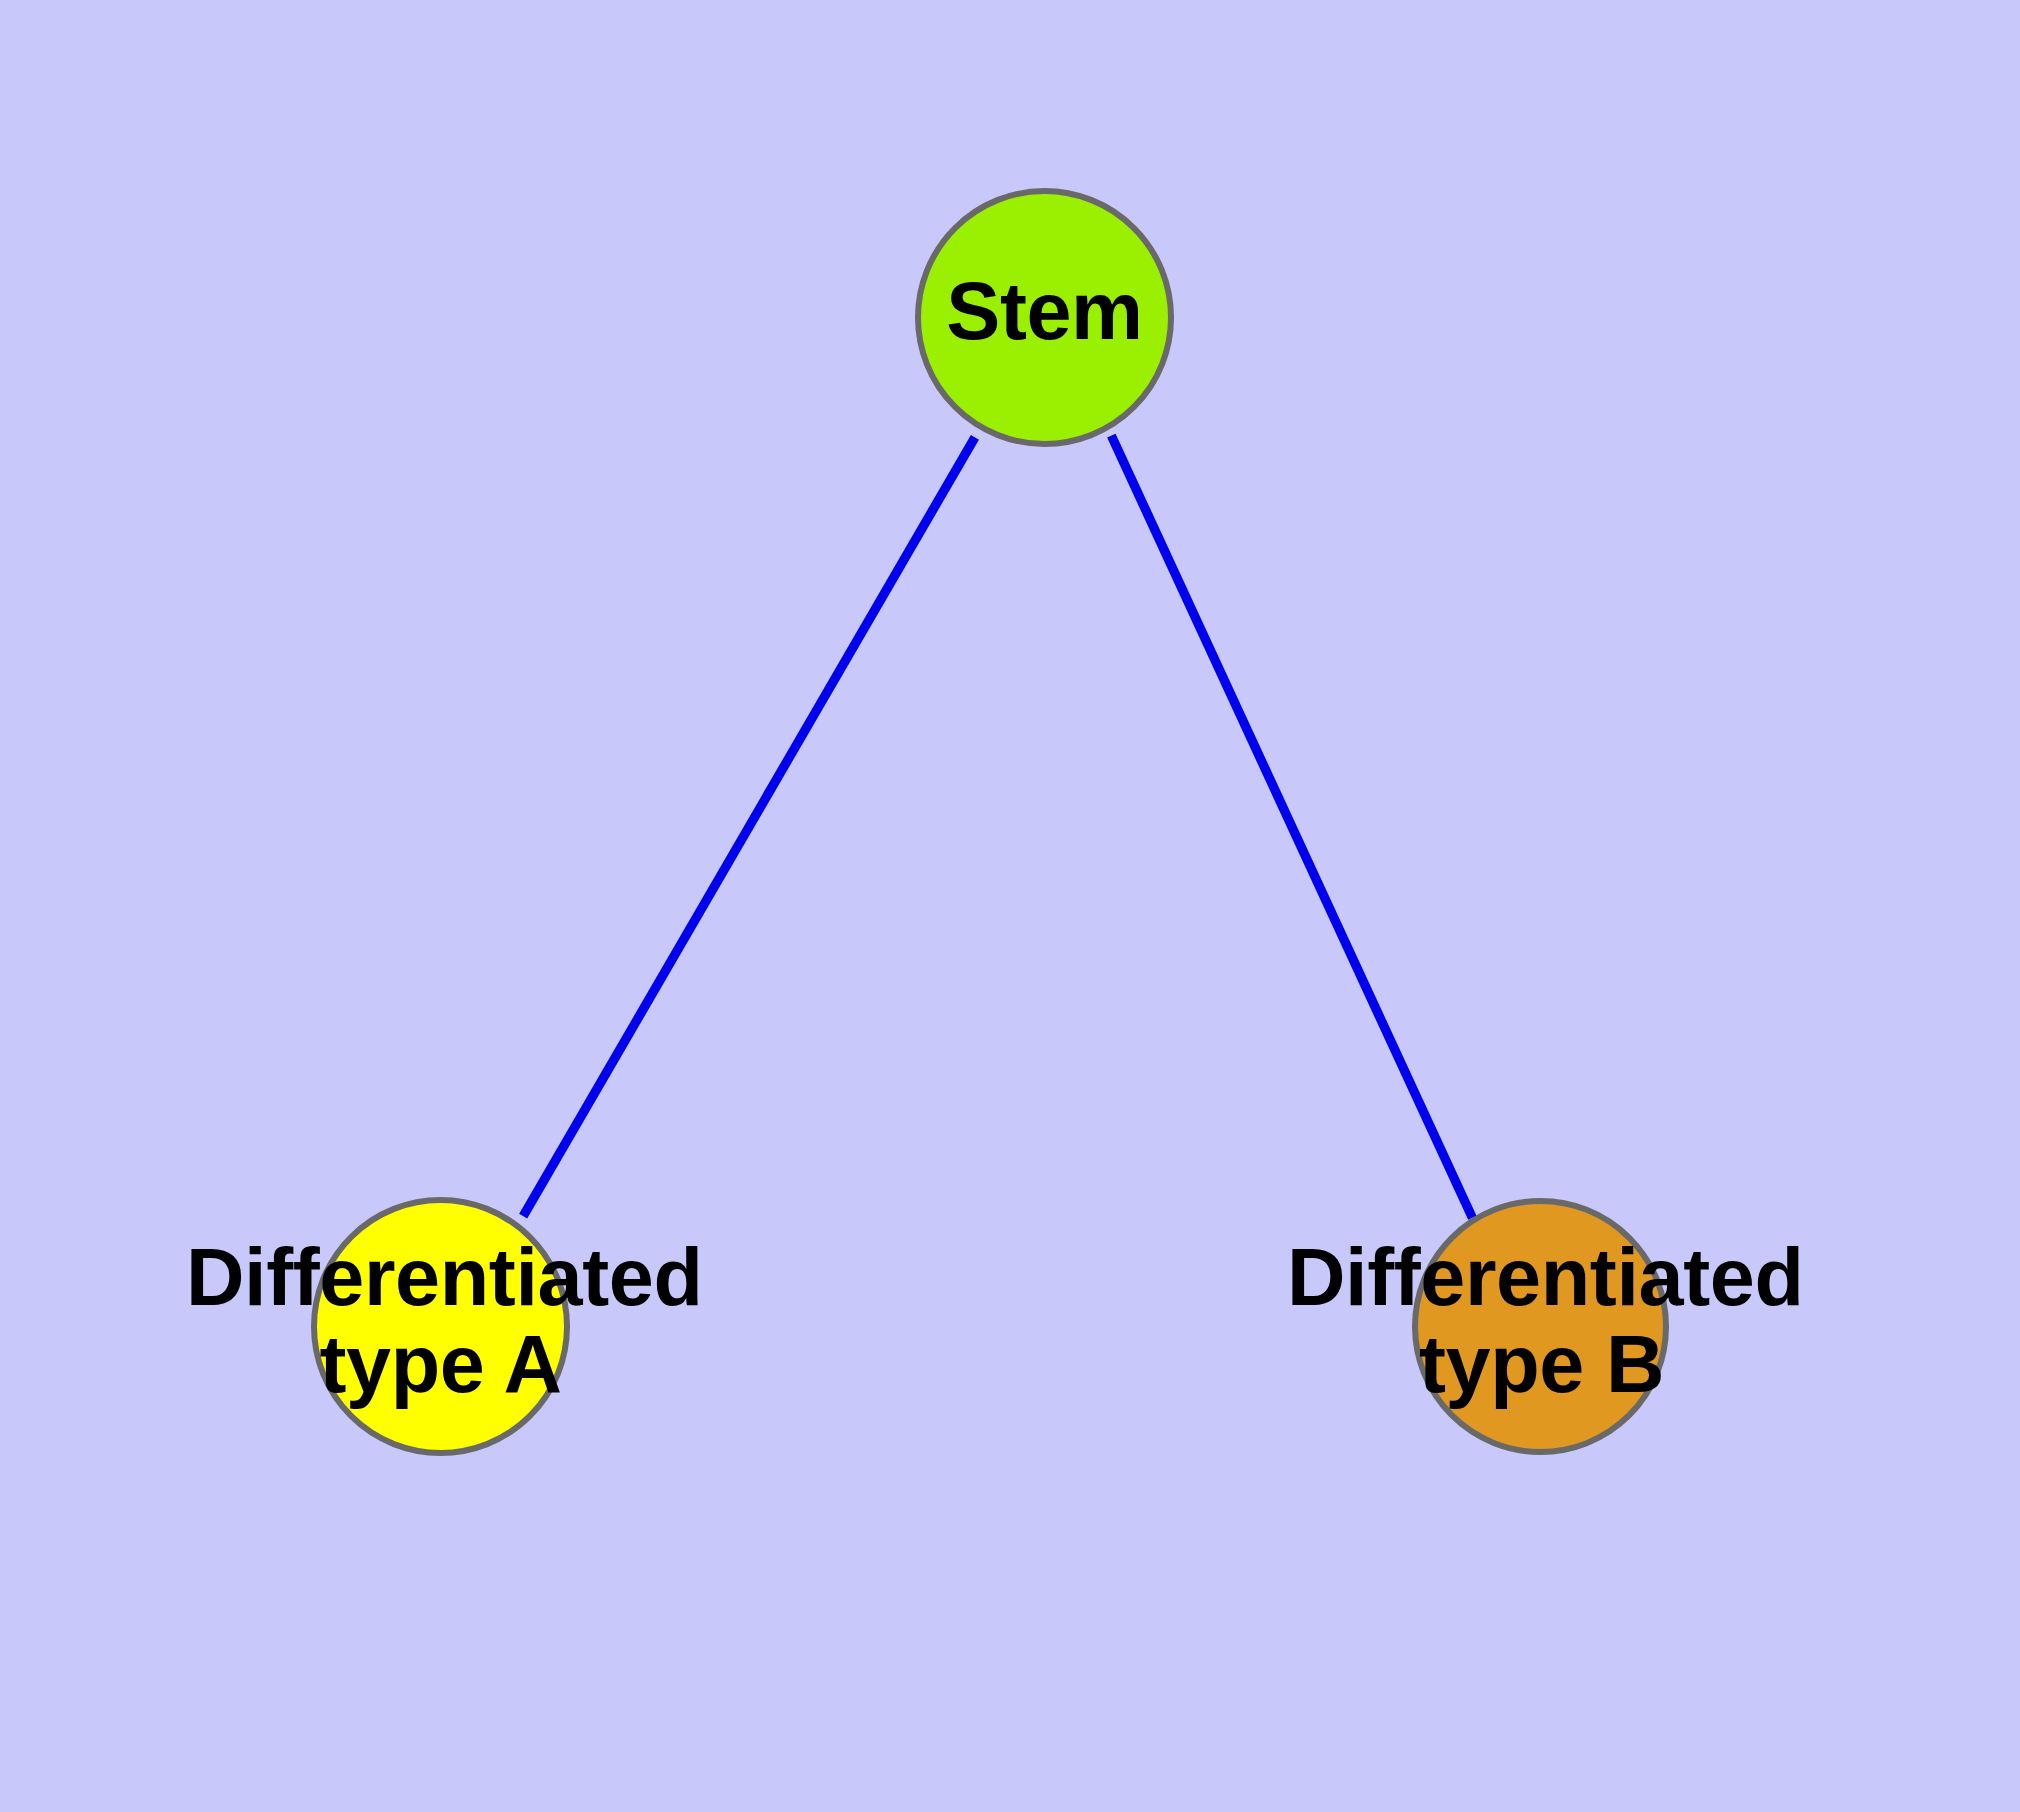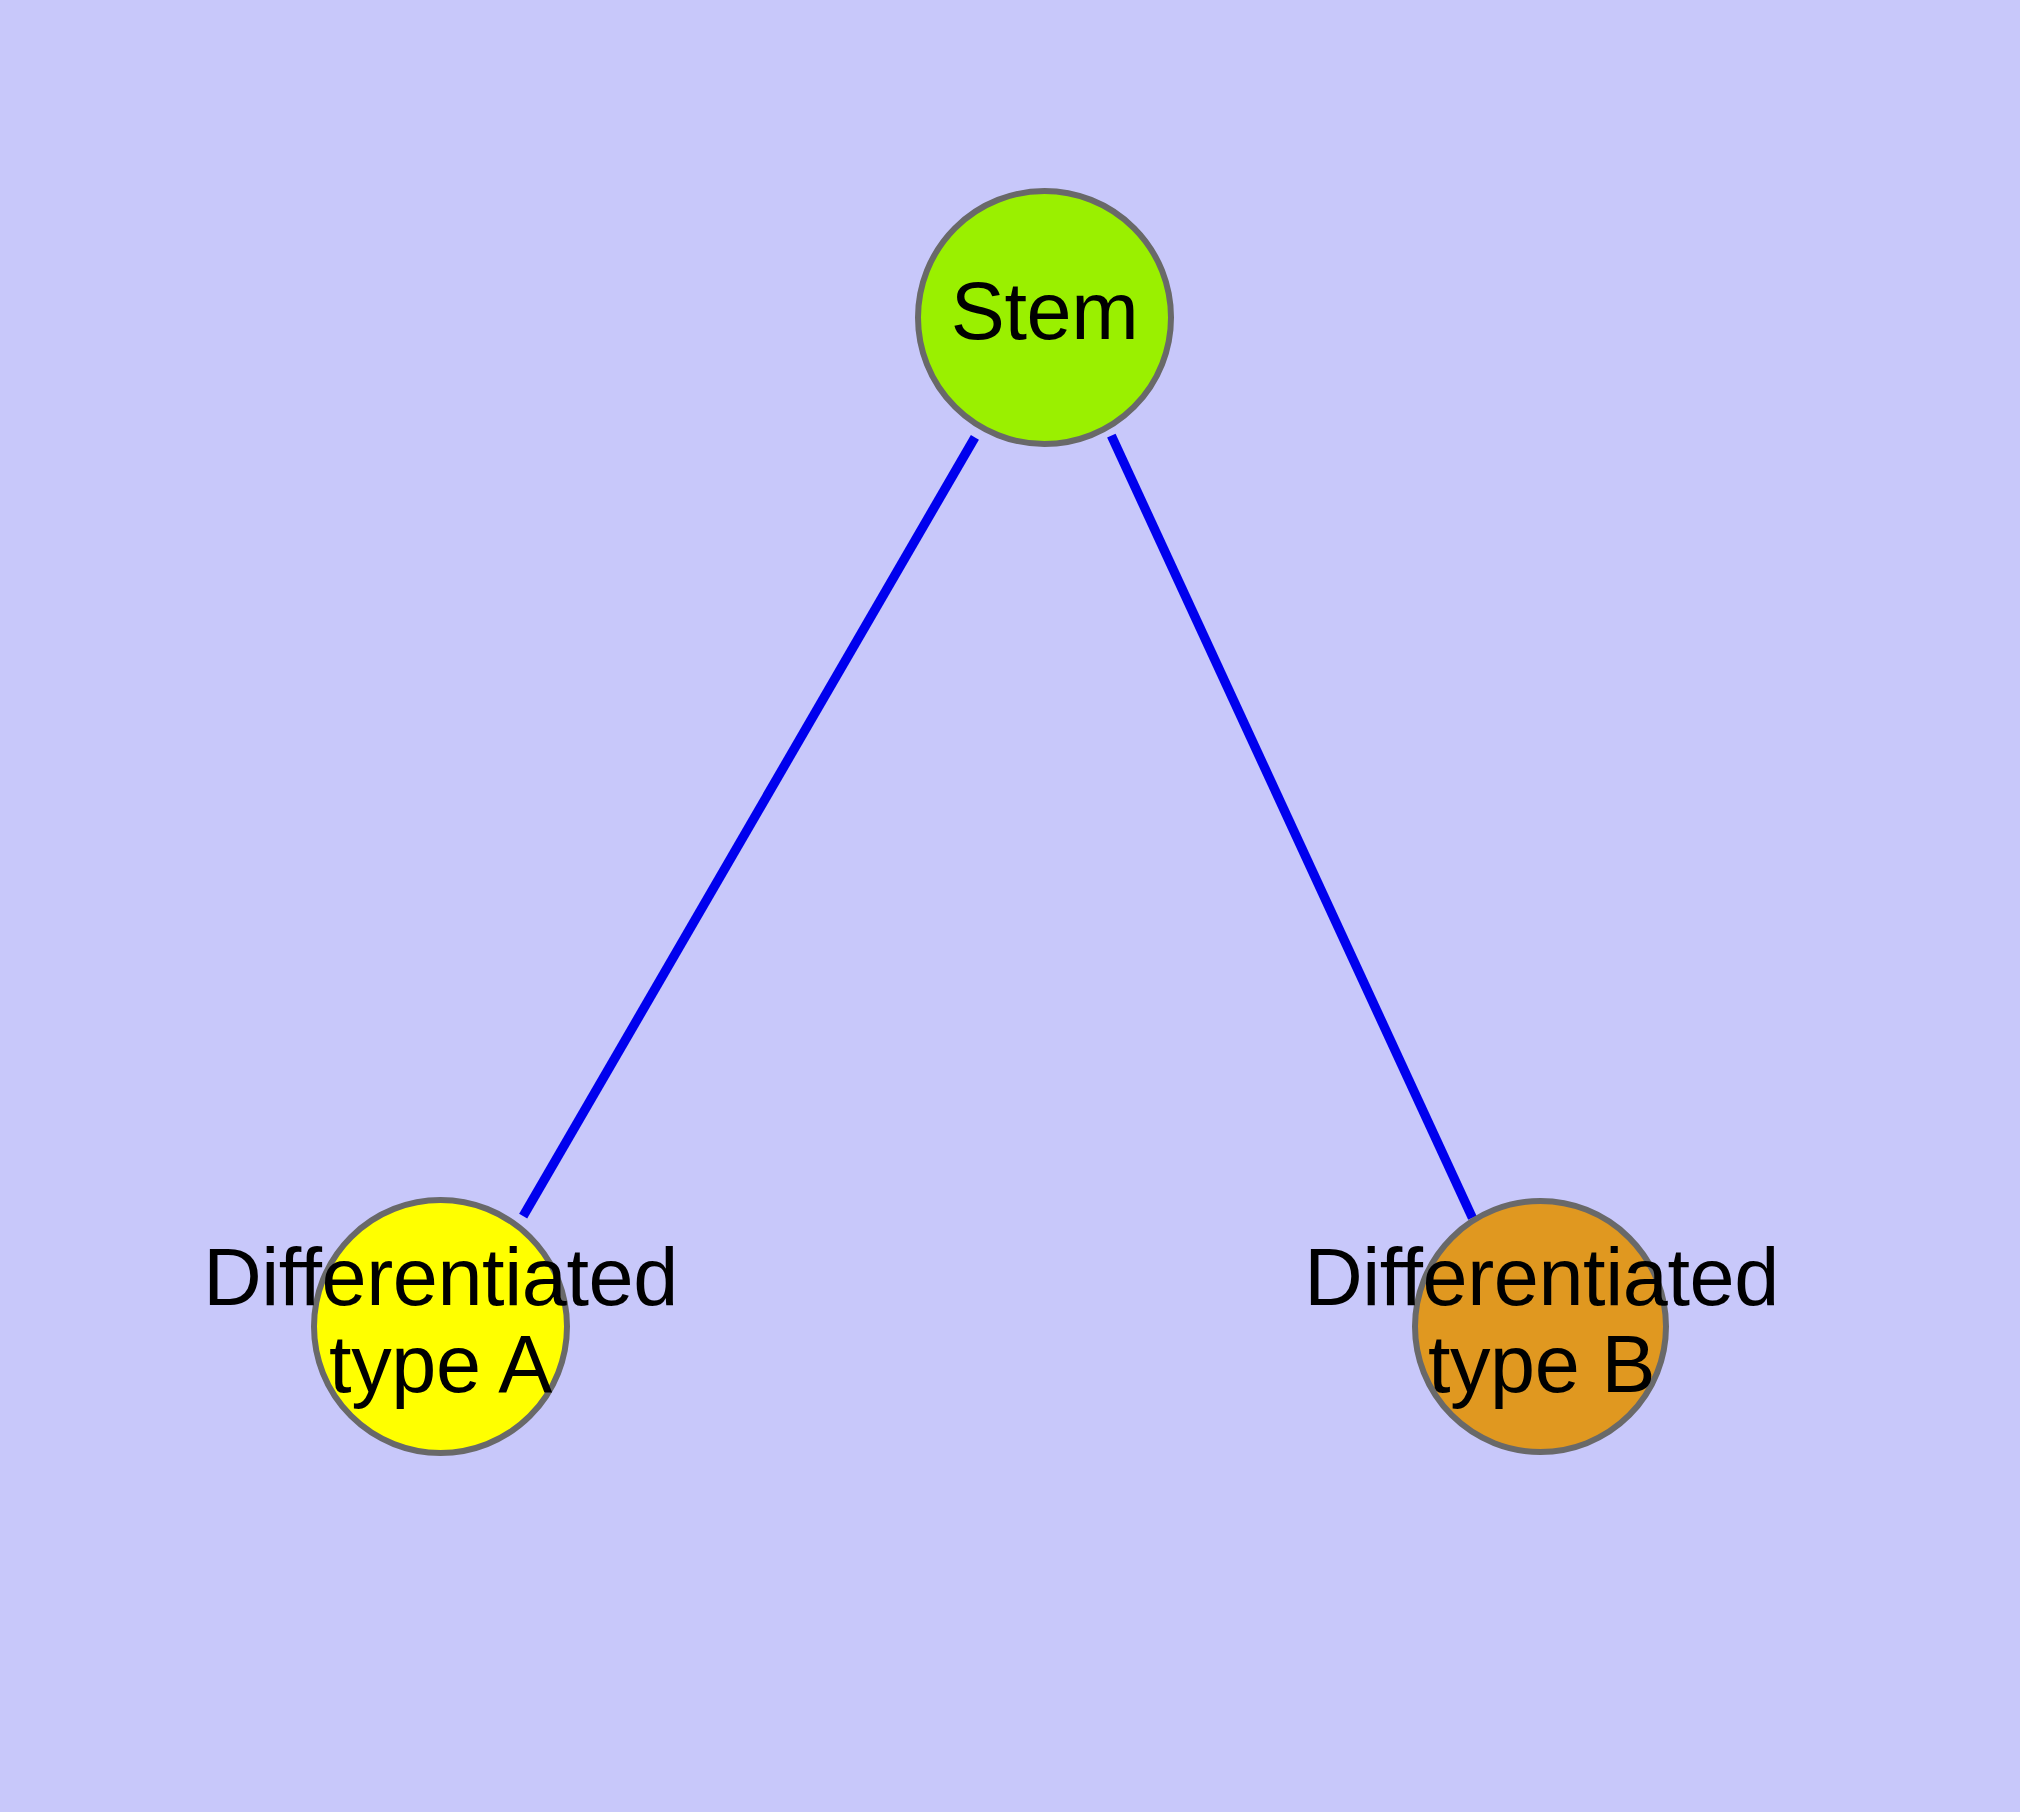--- a/index.html
+++ b/index.html
@@ -37,21 +37,21 @@
     height: 1812px;
   }
   .node {
     position: absolute;
     border-radius: 50%;
     box-sizing: border-box;
   }
   .node-label {
     position: absolute;
     text-align: center;
-    font-weight: normal;
+    font-weight: bold;
     color: #000000;
     white-space: pre;
     line-height: 1.08;
     letter-spacing: -0.4px;
     pointer-events: none;
   }
   #node-stem {
     left: 919px;
     top: 188px;
     width: 252px;

